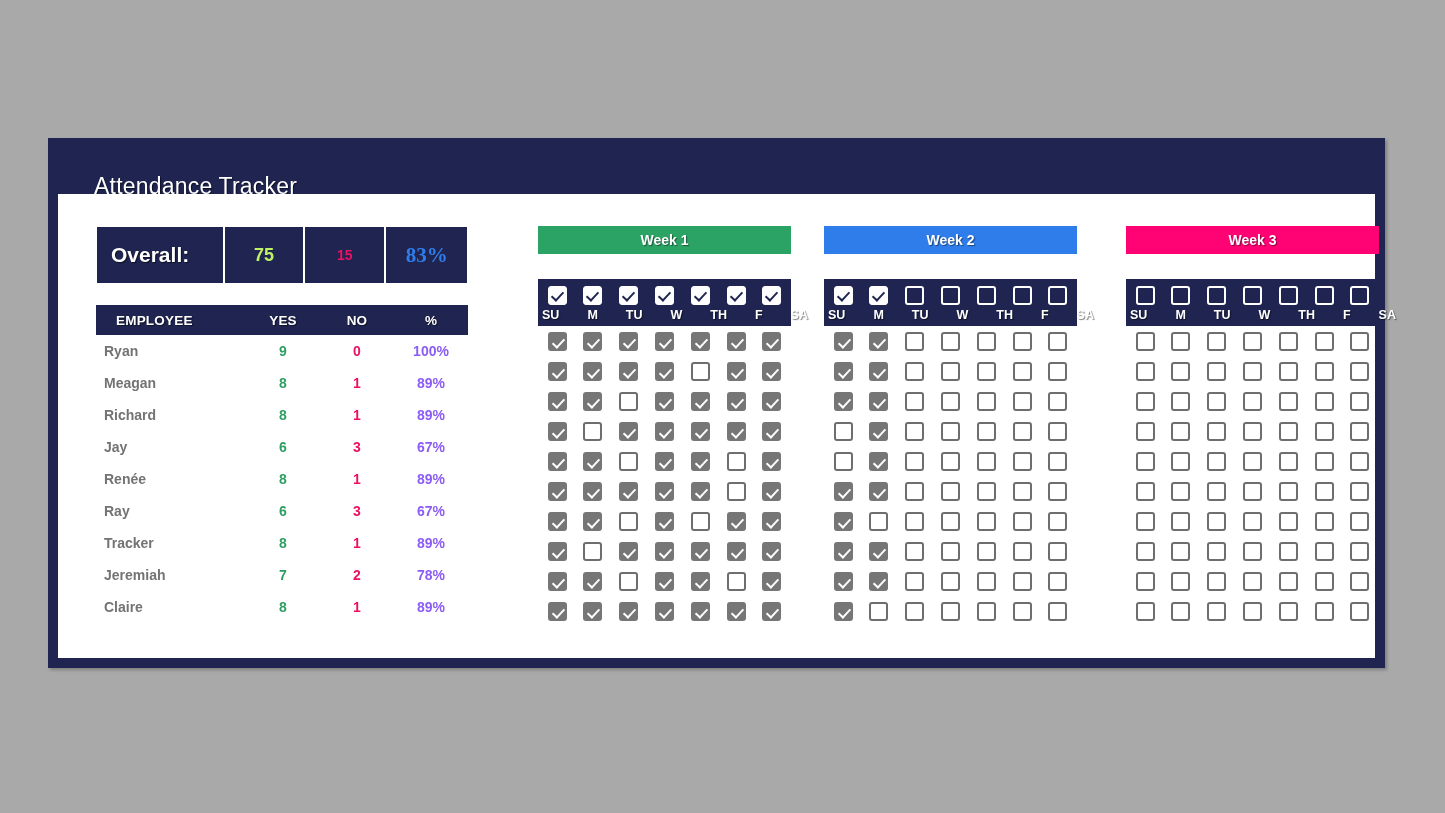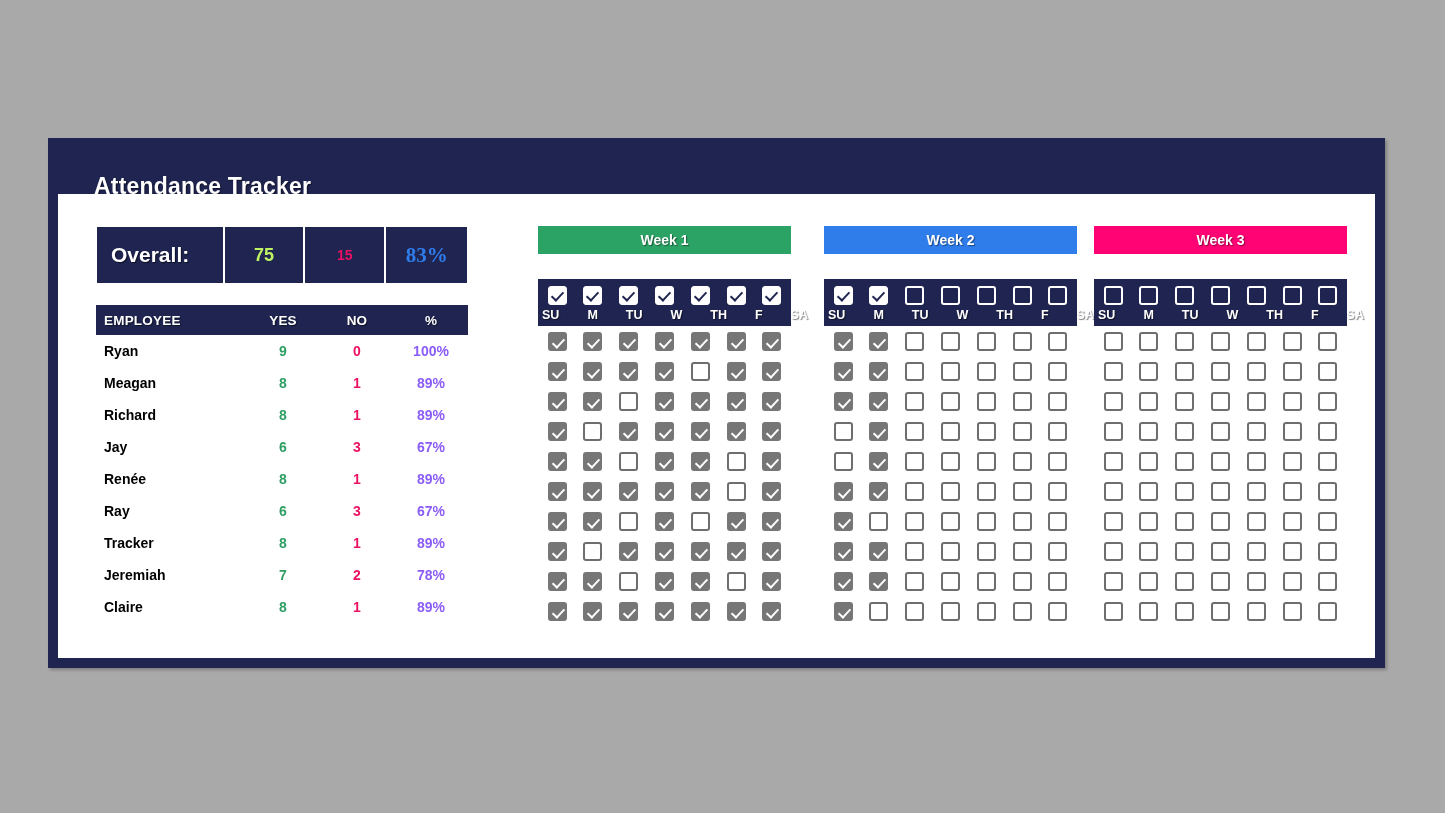--- a/index.html
+++ b/index.html
@@ -13,21 +13,21 @@
     position:absolute;left:48px;top:138px;
     width:1337px;height:530px;
     background:#1f2450;
     box-shadow:2px 2px 3px rgba(0,0,0,.25);
   }
   .title-bar{
     height:56px;display:flex;align-items:center;
     padding-left:46px;box-sizing:border-box;
   }
   .title-bar .title{
-    color:#ffffff;font-size:23px;font-weight:bold;
+    color:#ffffff;font-size:23px;font-weight:normal;
     letter-spacing:.2px;
     text-shadow:1px 1px 1px rgba(0,0,0,.5);
     margin-top:40px;
   }
   .content{
     position:absolute;left:10px;top:56px;
     width:1317px;height:464px;
     background:#ffffff;
   }
 
@@ -56,41 +56,41 @@
     margin-top:21px;border-collapse:collapse;width:372px;
     table-layout:fixed;
   }
   table.emp thead th{
     background:#1f2450;color:#ffffff;
     font-size:13.5px;font-weight:bold;
     height:28px;
     letter-spacing:.2px;
     text-shadow:1px 1px 1px rgba(0,0,0,.5);
   }
-  table.emp thead th.h-emp{text-align:left;padding-left:8px;}
+  table.emp thead th.h-emp{text-align:left;padding-left:20px;}
   table.emp tbody td{
     height:30px;font-size:14px;font-weight:bold;
     text-align:center;background:#ffffff;
   }
   table.emp tbody td.c-name{
-    text-align:left;padding-left:8px;color:#000000;
+    text-align:left;padding-left:8px;color:#737373;
   }
   table.emp tbody td.c-yes{color:#2e9e63;}
   table.emp tbody td.c-no{color:#ec1163;}
   table.emp tbody td.c-pct{color:#8b5cf6;}
   .col-emp{width:150px;}
   .col-yes{width:74px;}
   .col-no{width:74px;}
   .col-pct{width:74px;}
 
   
   .week{position:absolute;top:32px;width:253px;}
   .week-1{left:480px;}
   .week-2{left:766px;}
-  .week-3{left:1036px;}
+  .week-3{left:1068px;}
   .week-head{
     height:28px;display:flex;align-items:center;justify-content:center;
     color:#ffffff;font-size:14px;font-weight:bold;
     text-shadow:1px 1px 1px rgba(0,0,0,.45);
   }
   .day-head{
     margin-top:25px;background:#1f2450;
     padding:7px 4px 4px 4px;box-sizing:border-box;
   }
   .row{display:flex;justify-content:space-between;}

